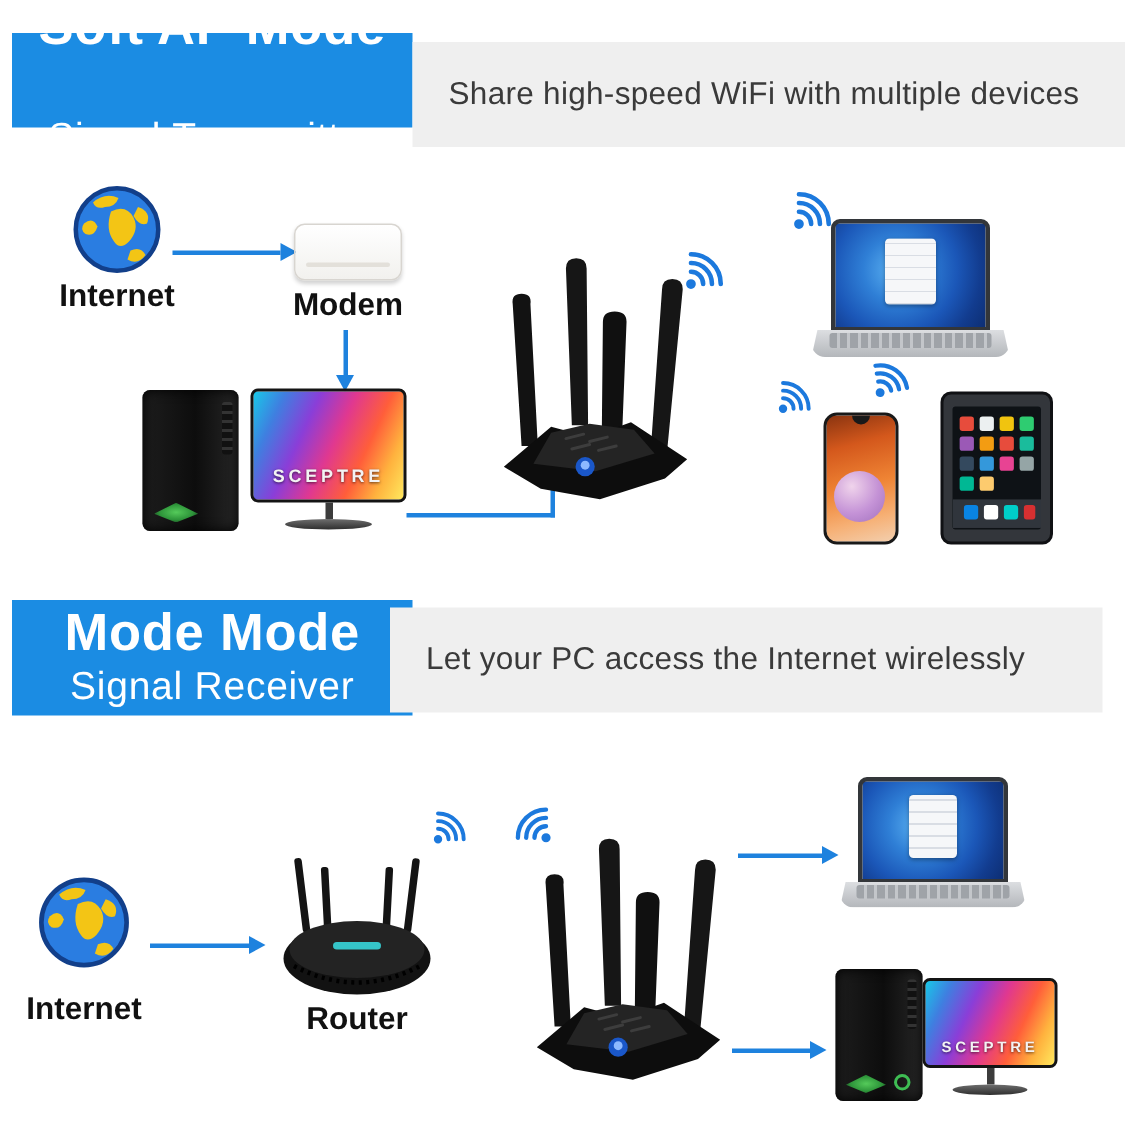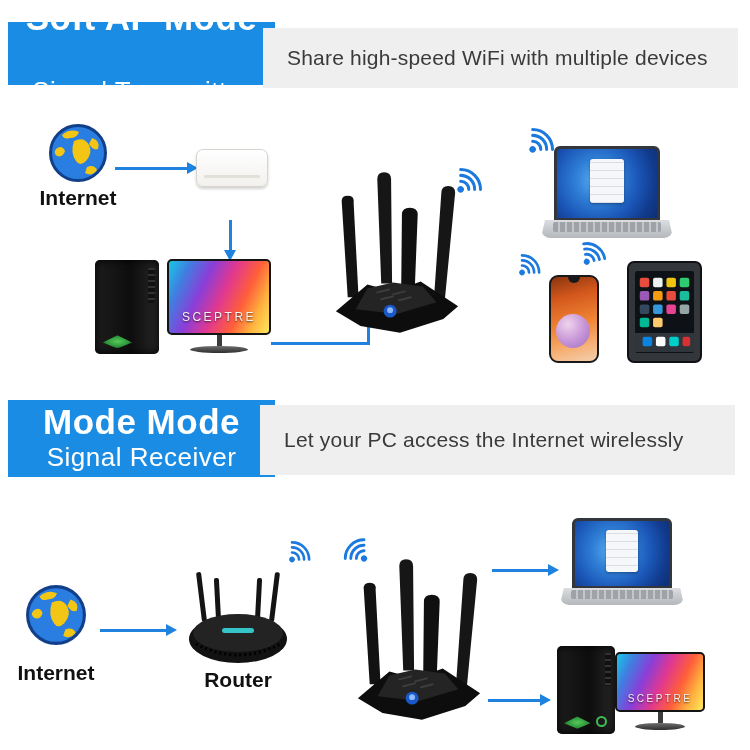--- a/index.html
+++ b/index.html
@@ -55,21 +55,21 @@
   .tower-glow { position:absolute; left:12%; bottom:6%; width:46%; height:14%;
     background:radial-gradient(ellipse at 50% 50%, #58d45e 0%, #2e9a3b 55%, rgba(20,80,30,0) 100%);
     clip-path:polygon(0 55%,50% 0,100% 55%,50% 100%); opacity:.95; }
   .tower-ring { position:absolute; right:14%; bottom:8%; width:11px; height:11px;
     border:2px solid #43cf5a; border-radius:50%; opacity:.9; }
 
   
   .mon-screen { border:2px solid #141414; border-radius:5px;
     background:linear-gradient(115deg,#18c8e8 0%,#3f7fe0 16%,#8a3ed8 34%,#e03890 52%,#ff5e3a 70%,#ffb23e 85%,#ffe95e 100%);
     display:flex; align-items:flex-end; justify-content:center; overflow:hidden; }
-  .mon-brand { color:#f3f3f3; font-weight:normal; letter-spacing:2.5px; font-size:12px;
+  .mon-brand { color:#f3f3f3; font-weight:bold; letter-spacing:2.5px; font-size:12px;
     text-shadow:0 1px 2px rgba(0,0,0,.65); margin-bottom:9px;text-align:center; }
   .mon-pole { width:5px; height:11px; background:#3c3c3c; margin:0 auto; }
   .mon-base { height:7px; background:linear-gradient(#6e6e6e,#2e2e2e); border-radius:50%; margin:0 auto; }
 
   
   .lap-screen { border:3px solid #33363a; border-bottom-width:2px; border-radius:6px 6px 0 0;
     background:radial-gradient(circle at 40% 45%, #5cb2f2 0%, #2f7fd6 30%, #1b57b8 58%, #123c8f 80%, #0d2e73 100%);
     position:relative; margin:0 auto; overflow:hidden; }
   .start-panel { position:absolute; left:33%; top:14%; width:34%; height:64%;
     background:#f6f7f9; border-radius:3px; box-shadow:0 1px 3px rgba(0,0,0,.35);
@@ -96,39 +96,40 @@
 </style>
 </head>
 <body>
 
 <div id="canvas">
 
   <div class="abs banner-blue" style="left:8px;top:22px;width:267px;height:63px;gap:39px;">
     <div class="banner-title">Soft AP Mode</div>
     <div class="banner-sub">Signal Transmitter</div>
   </div>
-  <div class="abs strip-gray" style="left:263px;top:28px;width:475px;height:60px;">
+  <div class="abs strip-gray" style="left:275px;top:28px;width:475px;height:70px;">
     <span>Share high-speed WiFi with multiple devices</span>
   </div>
 
   <div class="abs dev-svg" style="left:48px;top:123px;width:60px;height:60px;">
     <svg viewBox="0 0 60 60">
       <circle cx="30" cy="30" r="27.5" fill="#2a7de1" stroke="#123f8a" stroke-width="3"></circle>
       <path d="M14 12 Q22 5 31 9 Q29 15 22 15 Q16 17 14 12 Z" fill="#f3c515"></path>
       <path d="M26 18 Q36 13 41 22 Q45 30 38 38 Q32 44 28 38 Q22 30 26 18 Z" fill="#f3c515"></path>
       <path d="M8 26 Q14 21 17 28 Q15 35 9 33 Q5 30 8 26 Z" fill="#f3c515"></path>
       <path d="M44 15 Q53 18 50 26 Q45 28 41 21 Z" fill="#f3c515"></path>
       <path d="M39 44 Q46 41 49 47 Q44 54 37 50 Z" fill="#f3c515"></path>
     </svg>
   </div>
   <div class="abs flow-label" style="left:20px;top:186px;width:116px;">Internet</div>
 
   <div class="abs arr-r" style="left:115px;top:167px;width:72px;"></div>
 
   <div class="abs modem" style="left:196px;top:149px;width:72px;height:38px;"></div>
+  <div class="abs flow-label" style="left:182px;top:192px;width:100px;">Modem</div>
 
   <div class="abs arr-d" style="left:229px;top:220px;height:30px;"></div>
 
   <div class="abs tower" style="left:95px;top:260px;width:64px;height:94px;">
     <span class="tower-glow"></span>
   </div>
   <div class="abs" style="left:167px;top:259px;width:104px;">
     <div class="mon-screen" style="width:104px;height:76px;">
       <span class="mon-brand">SCEPTRE</span>
     </div>

